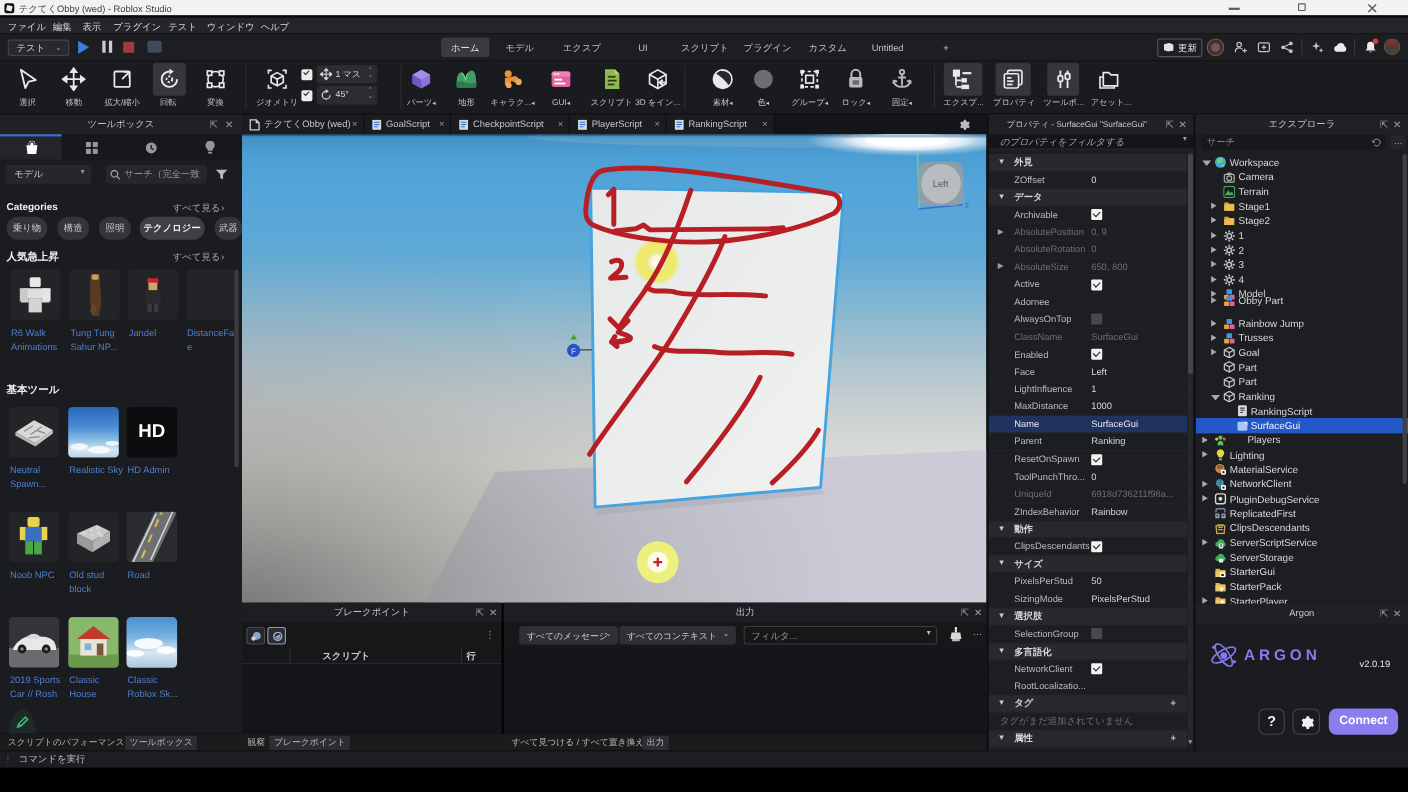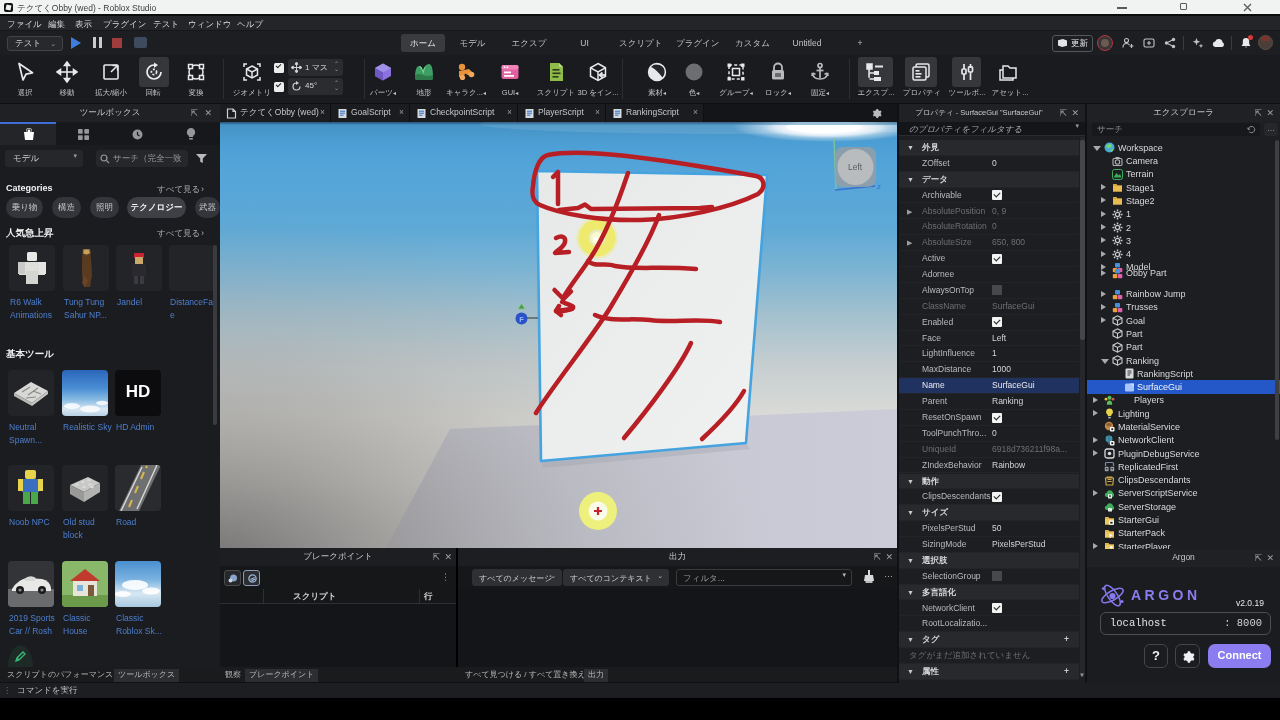--- a/index.html
+++ b/index.html
@@ -1271,24 +1271,20 @@
       <g stroke="#8677ec" stroke-width="1.5" fill="none">
         <ellipse cx="13.5" cy="13.5" rx="12" ry="4.6" transform="rotate(-30 13.5 13.5)"></ellipse>
         <ellipse cx="13.5" cy="13.5" rx="12" ry="4.6" transform="rotate(55 13.5 13.5)"></ellipse>
       </g>
       <circle cx="13.5" cy="14" r="3.1" fill="#8677ec"></circle>
       <circle cx="4.5" cy="6.5" r="1.6" fill="#8677ec"></circle>
       <circle cx="23" cy="19.5" r="1.6" fill="#8677ec"></circle>
     </svg>
     <div class="abs" style="left:44px;top:38px;font-size:14px;font-weight:bold;letter-spacing:3.5px;color:#8b7cf0;">ARGON</div>
     <div class="abs" style="left:149px;top:49px;font-size:8.5px;color:#e8e8ea;">v2.0.19</div>
-    <div class="abs" style="left:13px;top:63px;width:171px;height:23px;border:1.5px solid #4d4e53;border-radius:6px;">
-      <span style="position:absolute;left:9px;top:4px;font-family:'Liberation Mono',monospace;font-size:10.5px;color:#e2e3e5;">localhost</span>
-      <span style="position:absolute;right:8px;top:4px;font-family:'Liberation Mono',monospace;font-size:10.5px;color:#d2d3d5;">: 8000</span>
-    </div>
     <div class="abs" style="left:57px;top:95px;width:24px;height:24px;border:1.2px solid #45464b;border-radius:6px;color:#f0f0f2;font-size:13px;font-weight:bold;text-align:center;line-height:22px;">?</div>
     <div class="abs" style="left:88px;top:95px;width:25px;height:24px;border:1.2px solid #45464b;border-radius:6px;">
       <svg style="position:absolute;left:5px;top:4.5px;" width="14" height="14" viewBox="0 0 24 24">
           <path fill="#f0f0f2" d="M12 8a4 4 0 1 0 0 8 4 4 0 0 0 0-8zm9.4 4c0-.6-.1-1.1-.2-1.6l2-1.5-2-3.5-2.4 1a7.9 7.9 0 0 0-2.8-1.6L15.6 2h-4l-.4 2.8c-1 .3-2 .9-2.8 1.6l-2.4-1-2 3.5 2 1.5a8 8 0 0 0 0 3.2l-2 1.5 2 3.5 2.4-1c.8.7 1.8 1.3 2.8 1.6l.4 2.8h4l.4-2.8c1-.3 2-.9 2.8-1.6l2.4 1 2-3.5-2-1.5c.1-.5.2-1 .2-1.6z"></path>
         </svg>
     </div>
     <div class="abs" style="left:121px;top:95px;width:63px;height:24px;background:#8b7cf0;border-radius:7px;color:#fff;font-size:11px;font-weight:bold;text-align:center;line-height:23px;">Connect</div>
   </div>
 </div>
 

